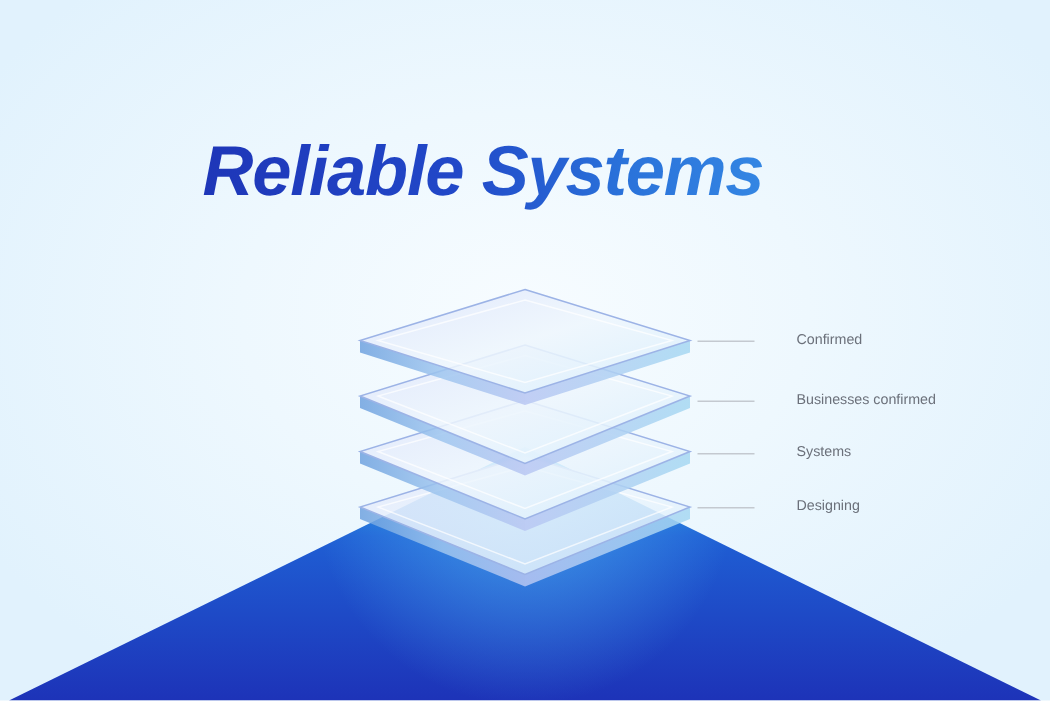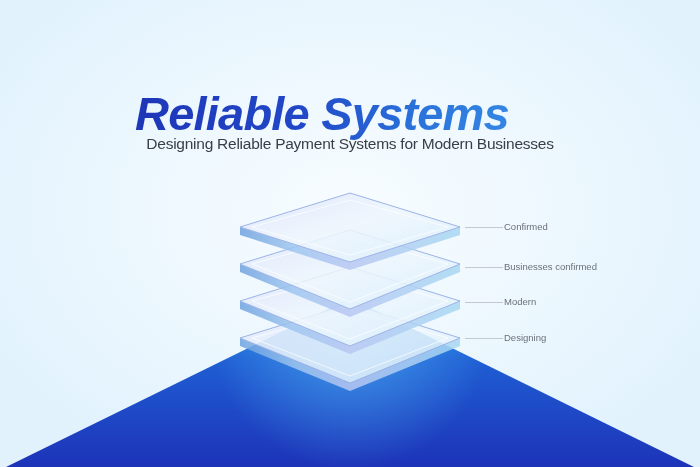--- a/index.html
+++ b/index.html
@@ -17,21 +17,21 @@
     .hero-title span {
       background: linear-gradient(90deg, #1e36b8 0%, #2148c8 45%, #2a72da 75%, #3486e3 100%);
       -webkit-background-clip: text; background-clip: text; color: transparent;
     }
     .hero-subtitle {
       position: absolute; left: 0; width: 700px; top: 135px; text-align: center;
       font-size: 15.5px; color: #3a3e47; letter-spacing: -0.25px; margin: 0;
     }
     svg.scene { position: absolute; left: 0; top: 0; }
     .status-label {
-      position: absolute; left: 504px; font-size: 9.5px; color: #6b707a;
+      position: absolute; left: 531px; font-size: 9.5px; color: #6b707a;
       font-family: "Liberation Sans", sans-serif; line-height: 12px;
     }
     .connector {
       position: absolute; left: 465px; width: 38px; height: 1px; background: #c4c9d0;
     }
   </style>
 </head>
 <body>
 
 <div class="stage">
@@ -86,26 +86,25 @@
     </g>
     <g>
       <polygon points="240,227 350,262 350,270 240,235" fill="url(#edgeL)" opacity="0.85"></polygon>
       <polygon points="350,262 460,227 460,235 350,270" fill="url(#edgeR)" opacity="0.85"></polygon>
       <polygon points="350,193 460,227 350,262 240,227" fill="url(#plateTop)" stroke="#9cb3e6" stroke-width="1"></polygon>
       <polygon points="350,200 448,227 350,255 252,227" fill="none" stroke="#ffffff" stroke-opacity="0.7" stroke-width="1"></polygon>
     </g>
   </svg>
 
   <h1 class="hero-title"><span>Reliable Systems</span></h1>
-  <p class="hero-subtitle">Designing Reliable Payment Systems for Modern Businesses</p>
 
   <div class="connector" style="top:227px"></div>
   <div class="status-label" style="top:221px">Confirmed</div>
 
   <div class="connector" style="top:267px"></div>
   <div class="status-label" style="top:261px">Businesses confirmed</div>
 
   <div class="connector" style="top:302px"></div>
-  <div class="status-label" style="top:296px">Modern</div>
+  <div class="status-label" style="top:296px">Systems</div>
 
   <div class="connector" style="top:338px"></div>
   <div class="status-label" style="top:332px">Designing</div>
 </div>
 
 </body></html>

